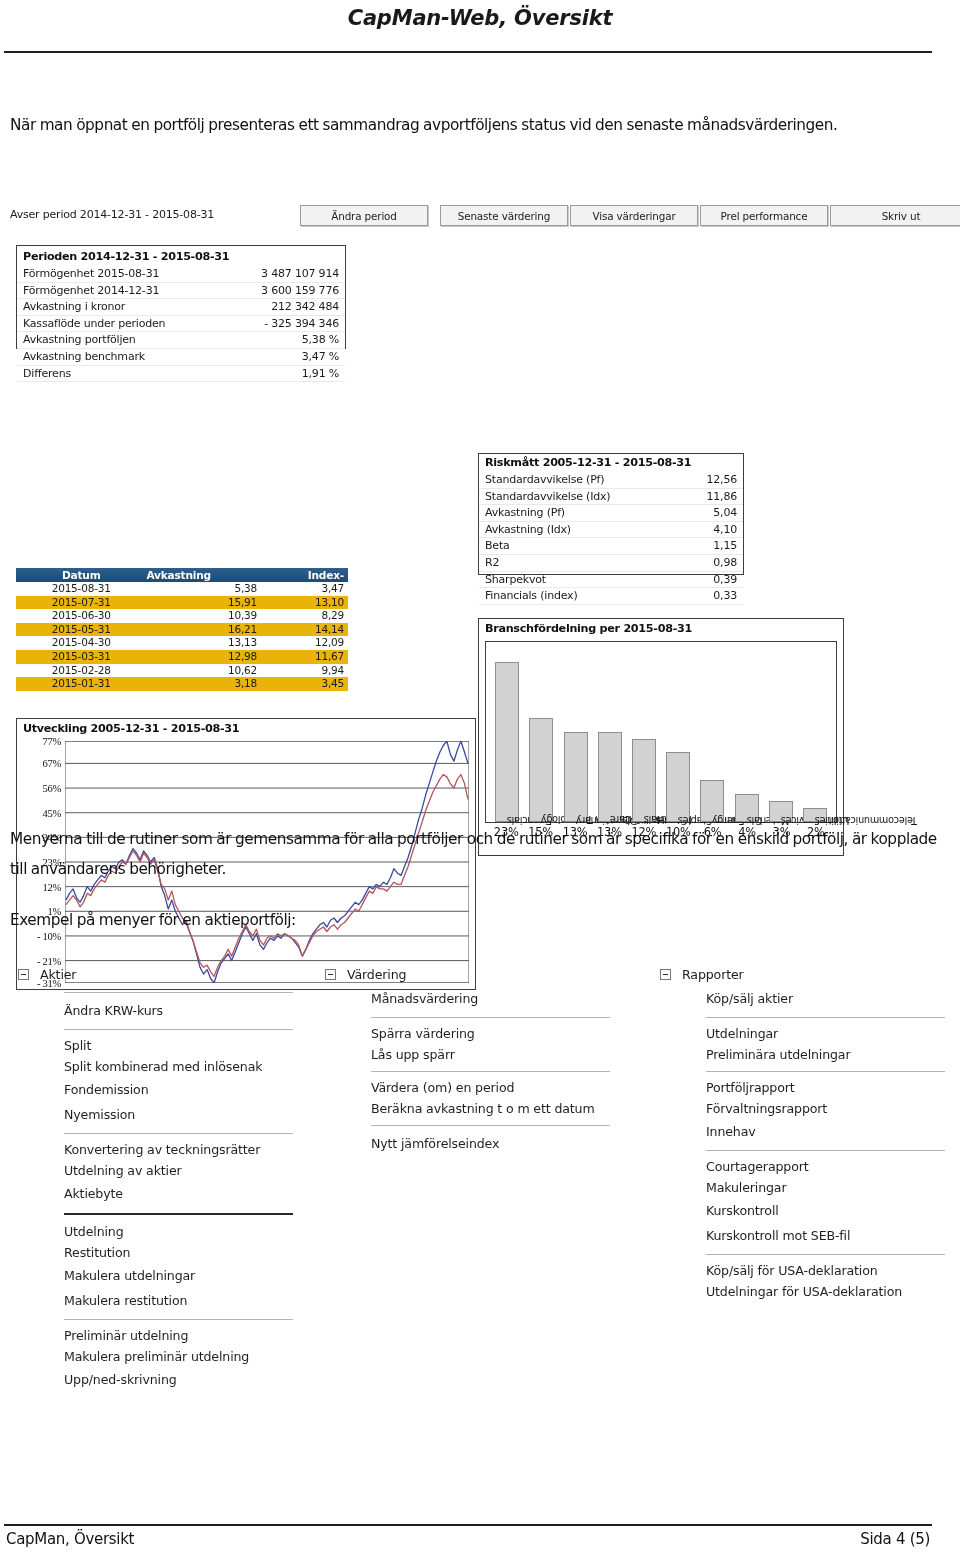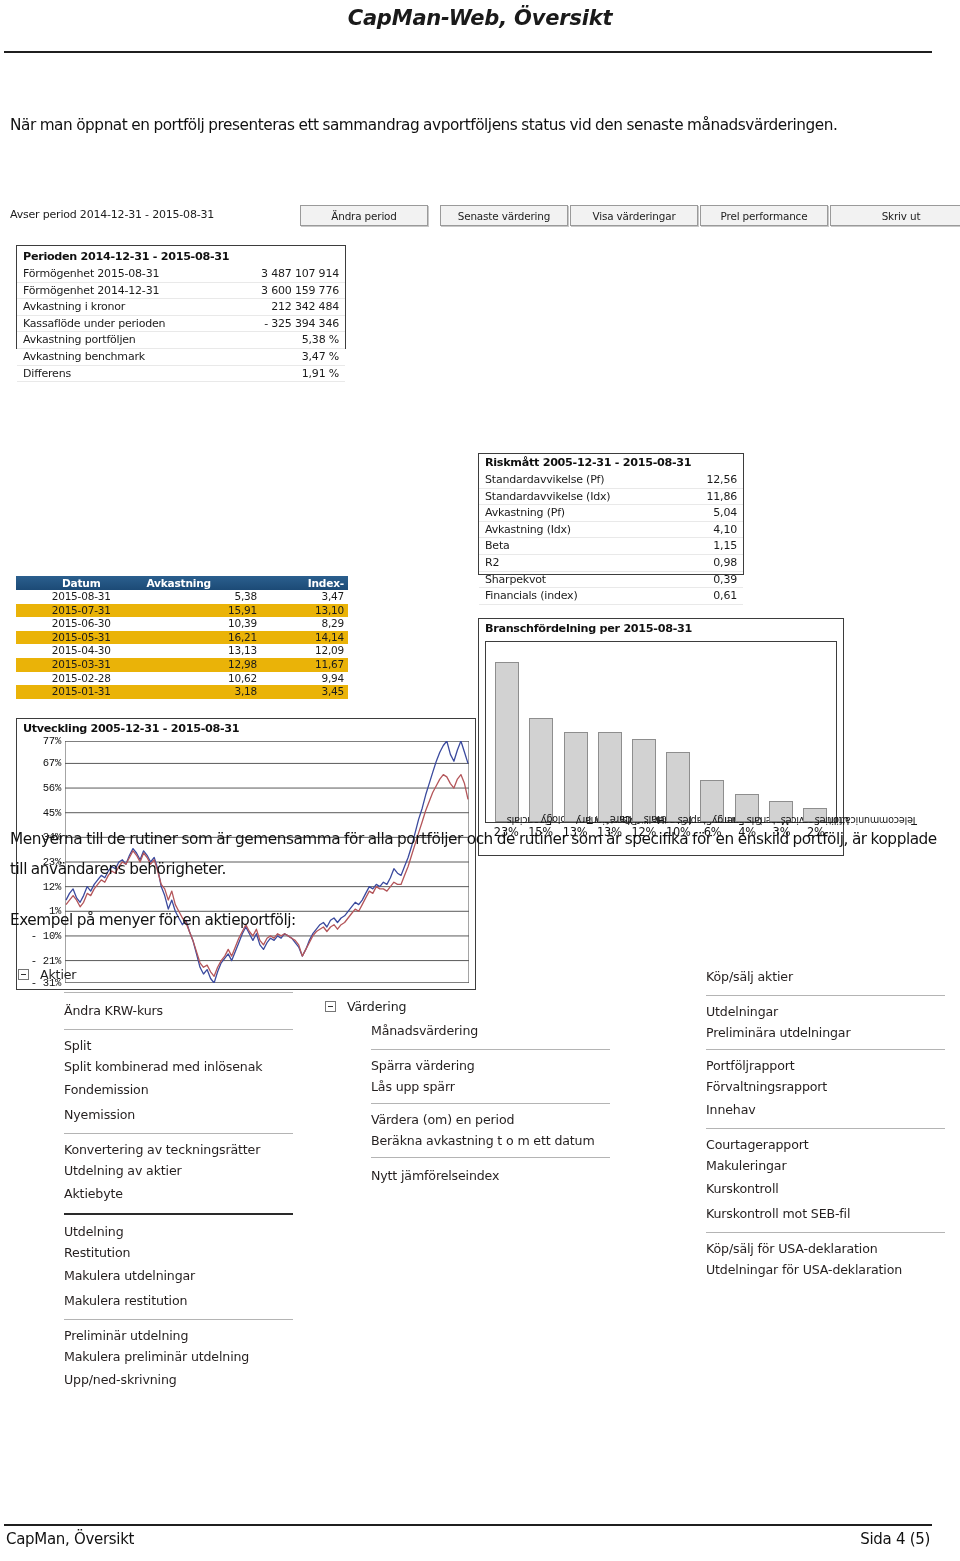--- a/index.html
+++ b/index.html
@@ -123,21 +123,21 @@
     letter-spacing: -0.2px;
     border-bottom: 1px solid #e9e9e9;
     white-space: nowrap;
   }
   .kv-row .kv-label { position: absolute; left: 6px; }
   .kv-row .kv-value { position: absolute; right: 6px; }
 
   
   #dates-table {
     position: absolute;
-    left: 8px; top: 376px; width: 332px;
+    left: 8px; top: 368px; width: 332px;
   }
   #dates-head {
     display: flex;
     background: #1f4e79;
     background: linear-gradient(#2b5f8e,#1c4a76);
     color: #ffffff;
     font-family: "DejaVu Sans", sans-serif;
     font-size: 10.6px;
     font-weight: bold;
     height: 14px;
@@ -244,37 +244,37 @@
     left: 48px; top: 22px; right: 6px; bottom: 6px;
   }
   #line-ylabels {
     position: absolute;
     left: 2px; top: 22px; width: 44px; bottom: 6px;
   }
   .y-tick {
     position: absolute;
     right: 2px;
     transform: translateY(-50%);
-    font-family: Liberation Mono, monospace;
+    font-family: Liberation Serif, serif;
     font-size: 10.6px;
     color: #111;
     letter-spacing: -0.3px;
     white-space: nowrap;
   }
 
   
   .menu-col {
     position: absolute;
     font-family: "DejaVu Sans", sans-serif;
     font-size: 12.6px;
     color: #241f1f;
     letter-spacing: -0.15px;
   }
   #menu-aktier   { left: 18px;  top: 964px; width: 275px; }
-  #menu-vardering{ left: 325px; top: 996px; width: 285px; }
+  #menu-vardering{ left: 325px; top: 964px; width: 285px; }
   #menu-rapporter{ left: 660px; top: 964px; width: 285px; }
 
   .menu-head {
     position: relative;
     padding-left: 22px;
     height: 22px;
     line-height: 22px;
     white-space: nowrap;
     color: #1d1d1d;
   }
@@ -460,21 +460,21 @@
         <div class="kv-row">
           <span class="kv-label">R2</span>
           <span class="kv-value">0,98</span>
         </div>
         <div class="kv-row">
           <span class="kv-label">Sharpekvot</span>
           <span class="kv-value">0,39</span>
         </div>
         <div class="kv-row">
           <span class="kv-label">Financials (index)</span>
-          <span class="kv-value">0,61</span>
+          <span class="kv-value">0,33</span>
         </div>
       </div>
   </div>
 
   <div class="panel-box" id="sector-panel">
     <span class="panel-title">Branschfördelning per 2015-08-31</span>
     <div id="sector-plot">
       <div id="sector-bars">
           <div class="sector-col">
             <div class="sector-bar" style="height: 160px; background: rgb(210, 210, 210);"></div>
@@ -645,20 +645,21 @@
     <ul class="menu-items">
       <li class="menu-item tight">Värdera (om) en period</li>
       <li class="menu-item tight">Beräkna avkastning t o m ett datum</li>
     </ul>
     <div class="menu-sep" style="margin-left: 46px;"></div>
     <ul class="menu-items">
       <li class="menu-item">Nytt jämförelseindex</li>
     </ul>
   </div>
 <div class="menu-col" id="menu-rapporter">
+    <div class="menu-head"><span class="menu-toggle"></span><span>Rapporter</span></div>
     <ul class="menu-items">
       <li class="menu-item">Köp/sälj aktier</li>
     </ul>
     <div class="menu-sep" style="margin-left: 46px;"></div>
     <ul class="menu-items">
       <li class="menu-item tight">Utdelningar</li>
       <li class="menu-item tight">Preliminära utdelningar</li>
     </ul>
     <div class="menu-sep" style="margin-left: 46px;"></div>
     <ul class="menu-items">

